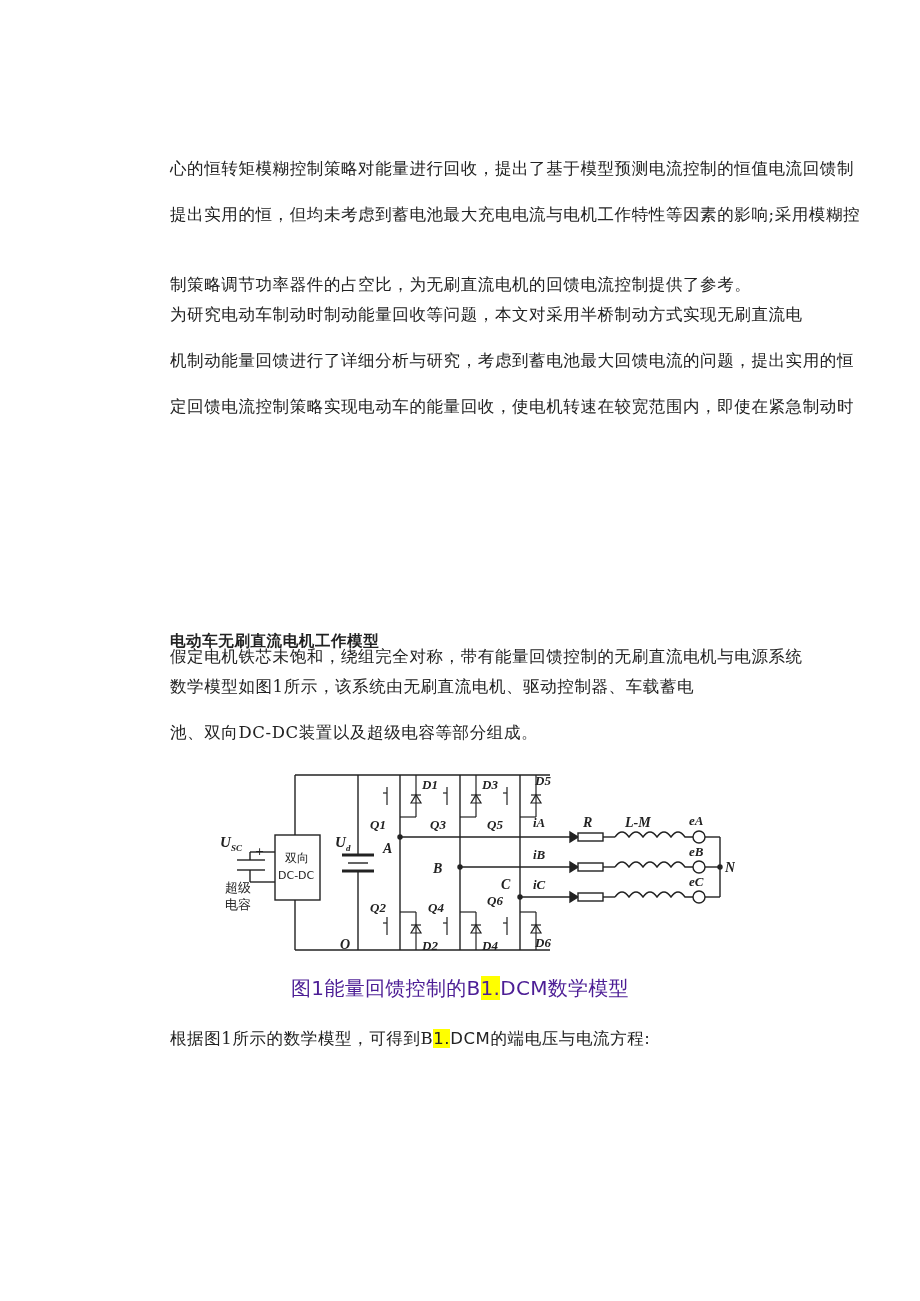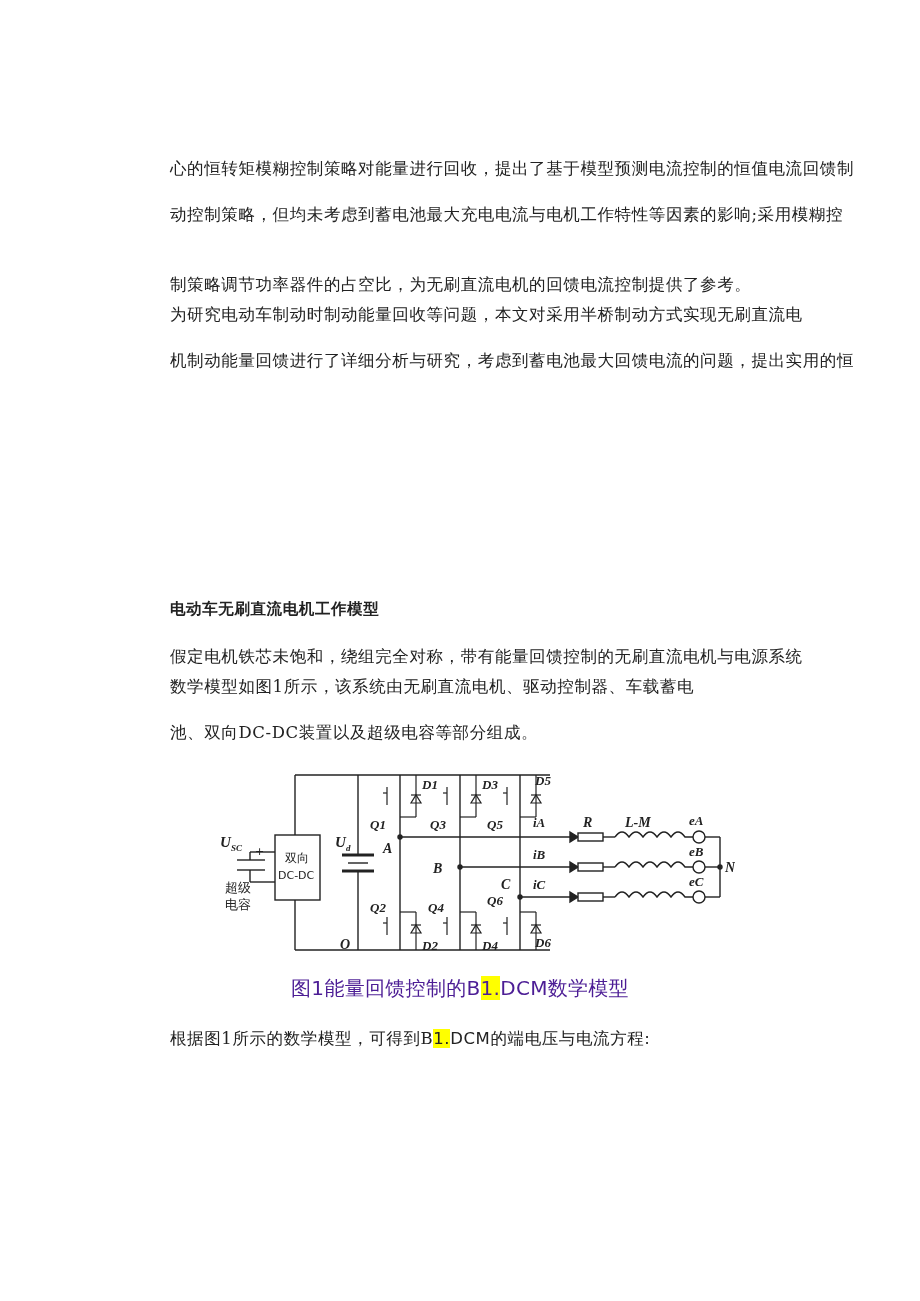--- a/index.html
+++ b/index.html
@@ -1,40 +1,41 @@
 <!DOCTYPE html>
 <html><head>
 <meta charset="utf-8">
 <style>
   html, body { margin:0; padding:0; background:#ffffff; }
   body { width:920px; height:1301px; position:relative; overflow:hidden;
          font-family:"DejaVu Serif", "Liberation Serif", serif; color:#222; }
   .page { position:absolute; left:0; top:17px; width:920px; height:1301px; }
   .line { position:absolute; font-size:16.5px; white-space:nowrap; letter-spacing:0.6px; line-height:20px; }
   .sans { font-family:"DejaVu Sans","Liberation Sans",sans-serif; }
-  .heading { font-weight:bold; font-size:15.5px; }
+  .heading { font-weight:bold; font-size:15.5px;margin-top:32px; }
   .caption { position:absolute; left:0; width:920px; text-align:center; top:958px;
              font-family:"DejaVu Sans","Liberation Sans",sans-serif; font-size:20px; color:#4c1d95; letter-spacing:0.3px; }
   .hl { background:#ffff00; }
   .figure { position:absolute; left:215px; top:750px; width:520px; height:190px; }
   .figure svg { width:520px; height:190px; }
   .figure text { font-family:"Liberation Serif","DejaVu Serif",serif; font-style:italic; font-weight:bold; fill:#222; }
   .figure .cn { font-family:"DejaVu Sans","Liberation Sans",sans-serif; font-style:normal; font-weight:normal; }
 </style>
 </head>
 <body>
 
 <div class="page">
 
   <div class="line" style="left:170px; top:142px;">心的恒转矩模糊控制策略对能量进行回收，提出了基于模型预测电流控制的恒值电流回馈制</div>
-  <div class="line" style="left:170px; top:188px;">动控制策略，但均未考虑到蓄电池最大充电电流与电机工作特性等因素的影响;采用模糊控</div>
+  <div class="line" style="left:170px; top:188px;">提出实用的恒，但均未考虑到蓄电池最大充电电流与电机工作特性等因素的影响;采用模糊控</div>
   <div class="line" style="left:170px; top:234px;margin-top:24px;">制策略调节功率器件的占空比，为无刷直流电机的回馈电流控制提供了参考。</div>
 
   <div class="line" style="left:170px; top:288px;">为研究电动车制动时制动能量回收等问题，本文对采用半桥制动方式实现无刷直流电</div>
   <div class="line" style="left:170px; top:334px;">机制动能量回馈进行了详细分析与研究，考虑到蓄电池最大回馈电流的问题，提出实用的恒</div>
+  <div class="line" style="left:170px; top:380px;">定回馈电流控制策略实现电动车的能量回收，使电机转速在较宽范围内，即使在紧急制动时</div>
 
   <div class="line sans heading" style="left:170px; top:582px;">电动车无刷直流电机工作模型</div>
 
   <div class="line" style="left:170px; top:630px;">假定电机铁芯未饱和，绕组完全对称，带有能量回馈控制的无刷直流电机与电源系统</div>
   <div class="line" style="left:170px; top:660px;">数学模型如图1所示，该系统由无刷直流电机、驱动控制器、车载蓄电</div>
   <div class="line" style="left:170px; top:706px;text-align:center;">池、双向DC-DC装置以及超级电容等部分组成。</div>
 
   <div class="figure">
     <svg viewBox="0 0 520 190" xmlns="http://www.w3.org/2000/svg" stroke="#222" stroke-width="1.4" fill="none">
 

